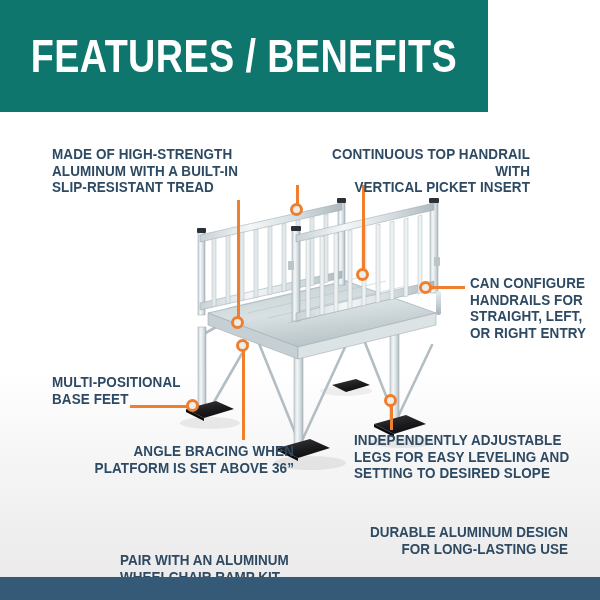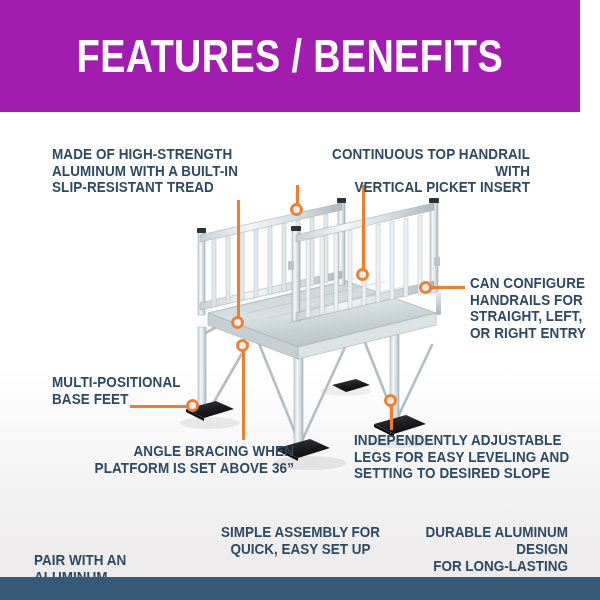--- a/index.html
+++ b/index.html
@@ -6,22 +6,22 @@
   body{
     width:600px;height:600px;
     background:#ffffff;
     font-family:"Liberation Sans", sans-serif;
     overflow:hidden;
   }
   #stage{position:relative;width:600px;height:600px;overflow:hidden;background:#fff;}
 
   
   .header-bar{
-    position:absolute;left:0;top:0;width:580px;height:112px;
-    background:#a21caf;
+    position:absolute;left:0;top:0;width:488px;height:112px;
+    background:#0f766e;
     display:flex;align-items:center;justify-content:center;
   }
   .header-title{
     color:#FFFFFF;
     font-family:"Liberation Sans Narrow","Liberation Sans",sans-serif;
     font-weight:bold;
     font-size:46px;
     letter-spacing:0.5px;
     transform:scaleX(0.82);
     transform-origin:center center;
@@ -288,24 +288,20 @@
 PLATFORM IS SET ABOVE 36”</div>
   <div class="label left" id="lbl-legs">INDEPENDENTLY ADJUSTABLE
 LEGS FOR EASY LEVELING AND
 SETTING TO DESIRED SLOPE</div>
 
   <div class="footer-row">
     <div class="footer-cell fc1">
       <div class="footer-text">PAIR WITH AN ALUMINUM
 WHEELCHAIR RAMP KIT</div>
     </div>
-    <div class="footer-cell fc2">
-      <div class="footer-text">SIMPLE ASSEMBLY FOR
-QUICK, EASY SET UP</div>
-    </div>
     <div class="footer-cell fc3">
       <div class="footer-text">DURABLE ALUMINUM DESIGN
 FOR LONG-LASTING USE</div>
     </div>
   </div>
 
   <div class="bottom-bar"></div>
 
 </div>
 

